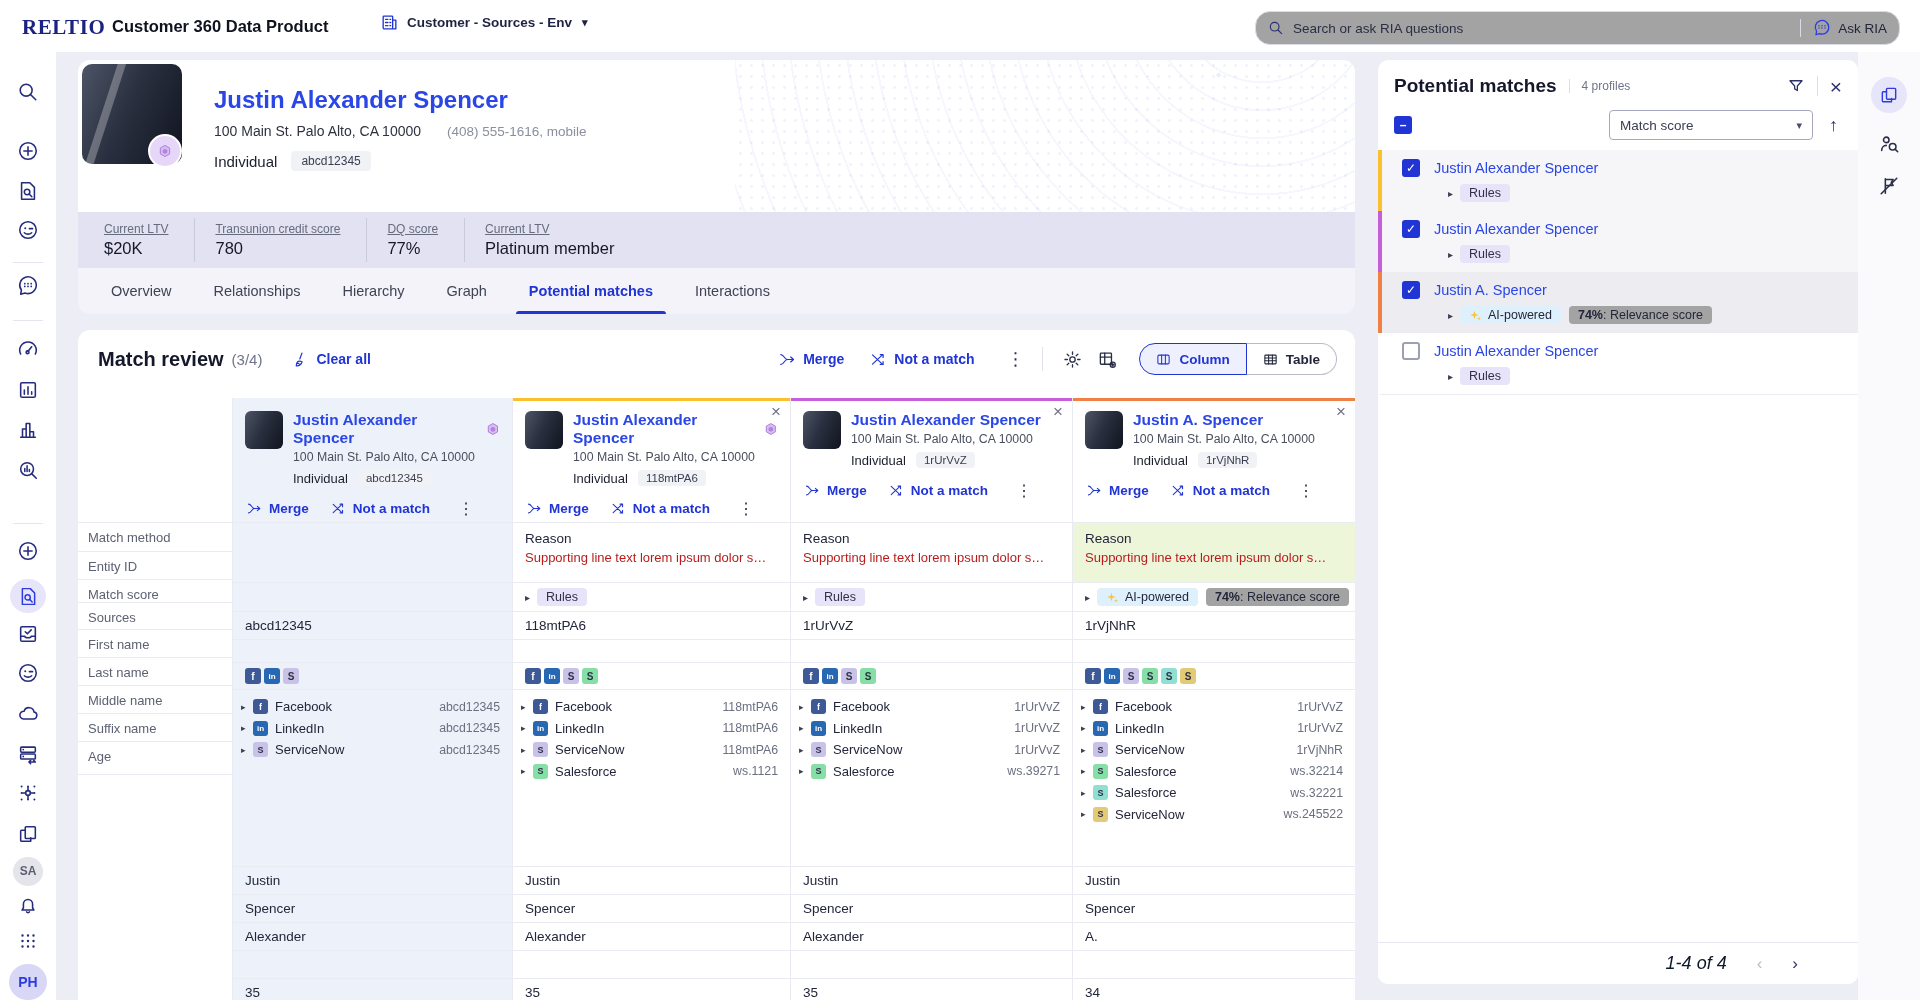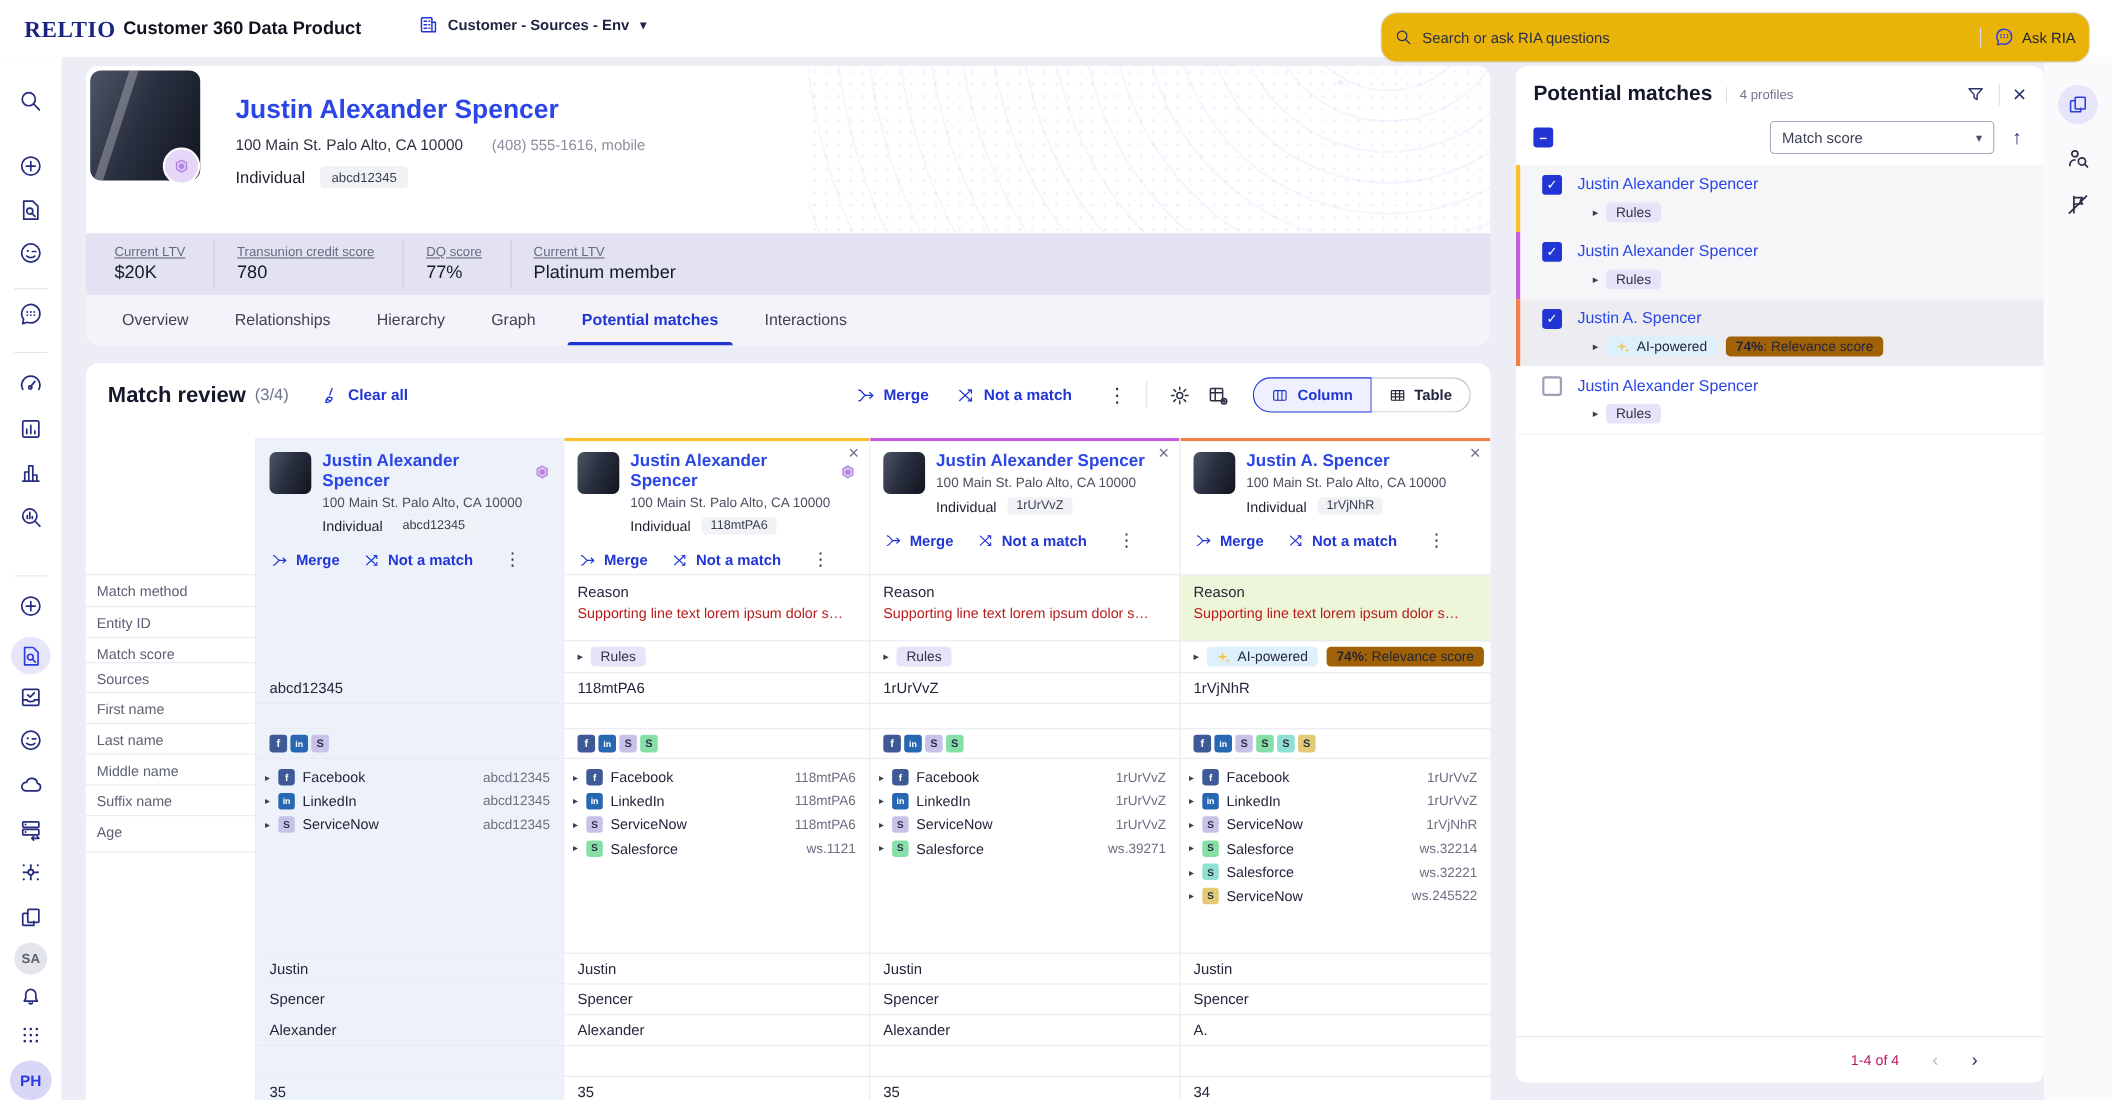--- a/index.html
+++ b/index.html
@@ -7,21 +7,21 @@
     font-family:"Liberation Sans", sans-serif; color:#15182b; }
   svg { display:block; }
   .ic { stroke:currentColor; fill:none; stroke-width:1.7; stroke-linecap:round; stroke-linejoin:round; }
 
   
   #topbar { position:absolute; left:0; top:0; width:1920px; height:52px; background:#fff; z-index:6; }
   #logo { position:absolute; left:22px; top:15px; font-size:21px; font-weight:800; letter-spacing:.6px; color:#1b2382;font-family:Liberation Serif, serif; }
   #app-title { position:absolute; left:112px; top:17px; font-size:16.5px; font-weight:700; color:#10131f; }
   #tenant { position:absolute; left:380px; top:13px; display:flex; align-items:center; gap:8px; color:#1d2340; font-size:13.5px; font-weight:600; cursor:pointer; }
   #tenant .caret { font-size:11px; color:#1d2340; margin-left:2px; }
-  #searchpill { position:absolute; left:1255px; top:11px; width:645px; height:46px; background:#eab308; border:1px solid #d9dbe7; border-radius:15px; display:flex; align-items:center; padding:0 12px; }
+  #searchpill { position:absolute; left:1255px; top:11px; width:645px; height:34px; background:#a3a3a3; border:1px solid #d9dbe7; border-radius:15px; display:flex; align-items:center; padding:0 12px; }
   #searchpill .ph { margin-left:9px; font-size:13.5px; color:#2b2e45; flex:1; }
   #searchpill .vdiv { width:1px; height:18px; background:#d9dbe7; margin:0 12px; }
   #askria { display:flex; align-items:center; gap:7px; font-size:13.5px; color:#23263a; cursor:pointer; }
 
   
   #sidebar { position:absolute; left:0; top:52px; width:56px; height:948px; background:#fff; z-index:5;
     display:flex; flex-direction:column; align-items:center; color:#252c7e; }
   .sb { width:22px; height:22px; cursor:pointer; }
   .sb-div { width:30px; height:1px; background:#e4e5ee; }
   .sb-active { width:36px; height:36px; border-radius:50%; background:#e7e5f9; color:#2d3bdf; display:flex; align-items:center; justify-content:center; cursor:pointer; }
@@ -105,21 +105,21 @@
   .mactions { display:flex; align-items:center; gap:22px; margin:13px 0 0 2px; }
   .mactions .blue-act { font-size:13.5px; }
 
   .reason-t { font-size:13.5px; color:#23263a; }
   .reason-s { font-size:13px; color:#b91c1c; margin-top:4px; white-space:nowrap; overflow:hidden; text-overflow:ellipsis; }
   .cell.hl { background:#eef6da; }
   .caret-r { font-size:10px; color:#3a3e52; width:12px; flex:none; }
   .chip { border-radius:4px; padding:2px 9px; font-size:12.5px; color:#33304b; display:inline-flex; align-items:center; gap:6px; }
   .chip.rules { background:#e7e3f8; }
   .chip.ai { background:#def0fb; color:#23263a; }
-  .chip.score { background:#a16207; color:#23263a;justify-content:flex-end; }
+  .chip.score { background:#a3a3a3; color:#23263a;justify-content:flex-end; }
   .chip.score b { font-weight:700; }
   .mrow { display:flex; align-items:center; }
 
   .src { border-radius:3px; display:inline-flex; align-items:center; justify-content:center; font-weight:700; }
   .srcrow { display:flex; gap:3px; align-items:center; }
 
   .cw { display:flex; align-items:center; height:21.5px; padding-right:12px; }
   .cw .nm { font-size:13px; color:#23263a; margin-left:7px; }
   .cw .vv { margin-left:auto; font-size:12.3px; color:#6b6f80; }
 
@@ -137,21 +137,21 @@
   .cbx.off { background:#fff; border:2px solid #9ca0b2; }
   #panel-select { margin-left:auto; width:204px; height:30px; border:1px solid #a6a9bd; border-radius:4px; display:flex; align-items:center; padding:0 10px; cursor:pointer; }
   #panel-select .sv { font-size:13.5px; color:#3a3e52; }
   #panel-select .caret { margin-left:auto; font-size:11px; color:#4a4e66; }
   #panel-sort { margin-left:16px; margin-right:4px; font-size:18px; color:#2a2f6e; cursor:pointer; }
   .pitem { position:relative; min-height:57px; padding:9px 16px 9px 20px; border-left:4px solid transparent; cursor:pointer; }
   .pitem .r1 { display:flex; align-items:center; gap:14px; }
   .pitem .nm { font-size:14.5px; font-weight:500; color:#2a46e6; }
   .pitem .r2 { display:flex; align-items:center; margin:7px 0 0 46px; }
   #panel-pag { position:absolute; bottom:0; left:0; width:100%; height:42px; border-top:1px solid #e8e9f0; display:flex; align-items:center; justify-content:flex-end; padding-right:60px; background:#fff; }
-  #pag-label { font-size:13px; color:#be185d; }
+  #pag-label { font-size:18px; color:#0f172a;font-style:italic; }
   .pag-arrow { font-size:17px; margin-left:30px; cursor:pointer; }
   .pag-prev { color:#b9bbcc; }
   .pag-next { color:#2a2f6e; }
 
   .gem-s { width:14px; height:14px; }
 </style>
 </head>
 <body>
 
 <div id="topbar">

